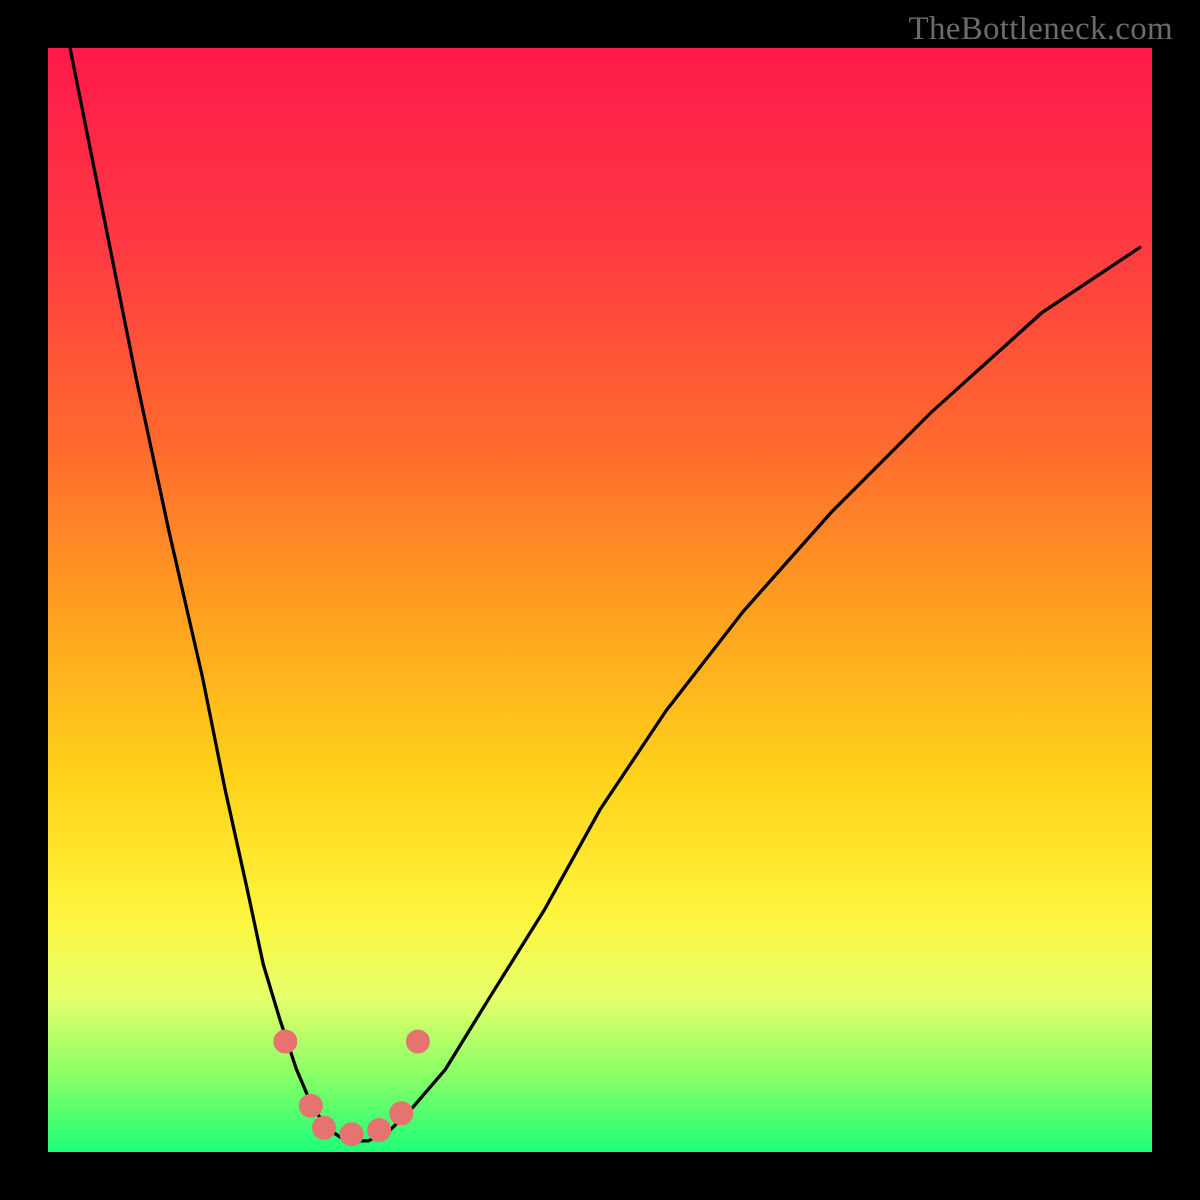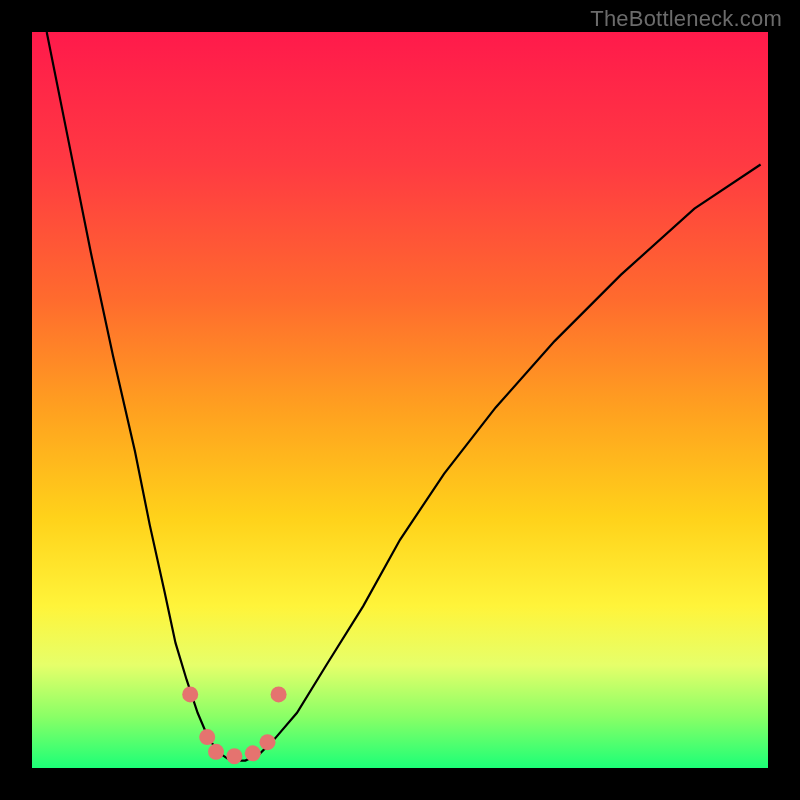--- a/index.html
+++ b/index.html
@@ -41,20 +41,21 @@
   }
   .watermark {
     position: absolute;
     top: 6px;
     right: 18px;
     color: #6b6b6b;
     font-size: 22px;
     font-weight: 500;
     letter-spacing: 0.2px;
     user-select: none;
+    font-family: Liberation Serif, serif;
   }
   svg.curve {
     position: absolute;
     top: 0;
     left: 0;
     width: 736px;
     height: 736px;
   }
 </style>
 </head>

